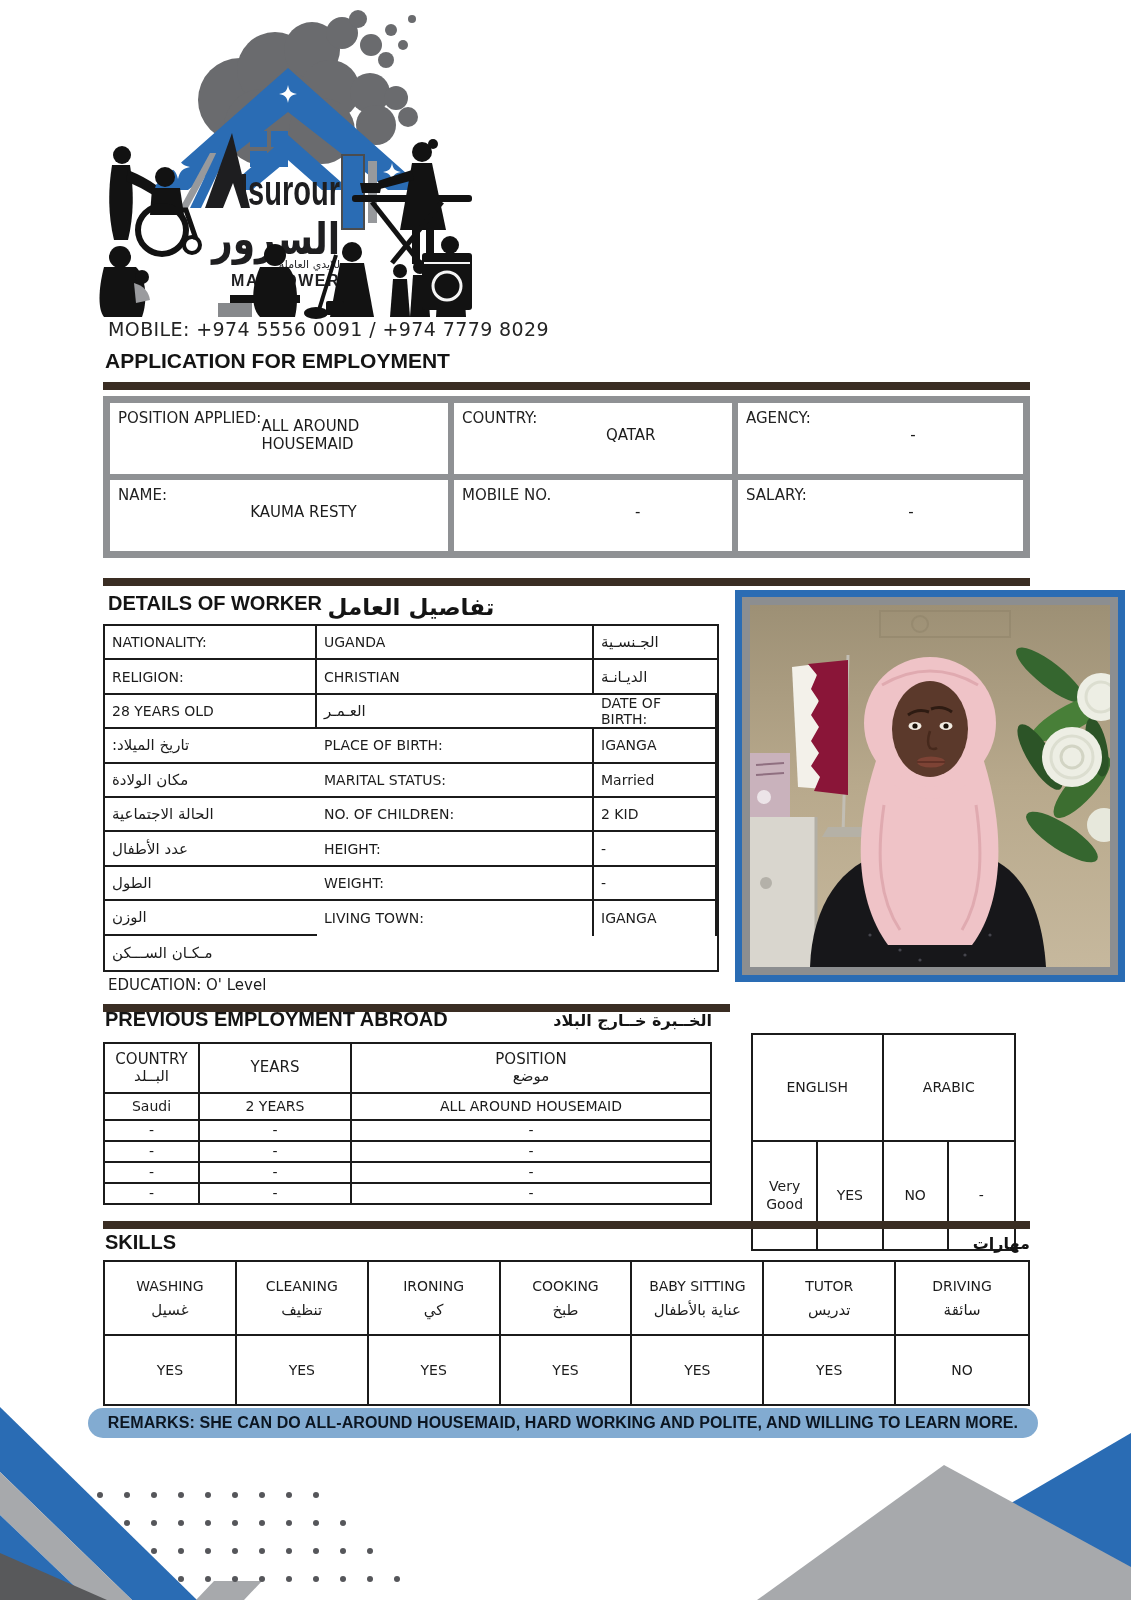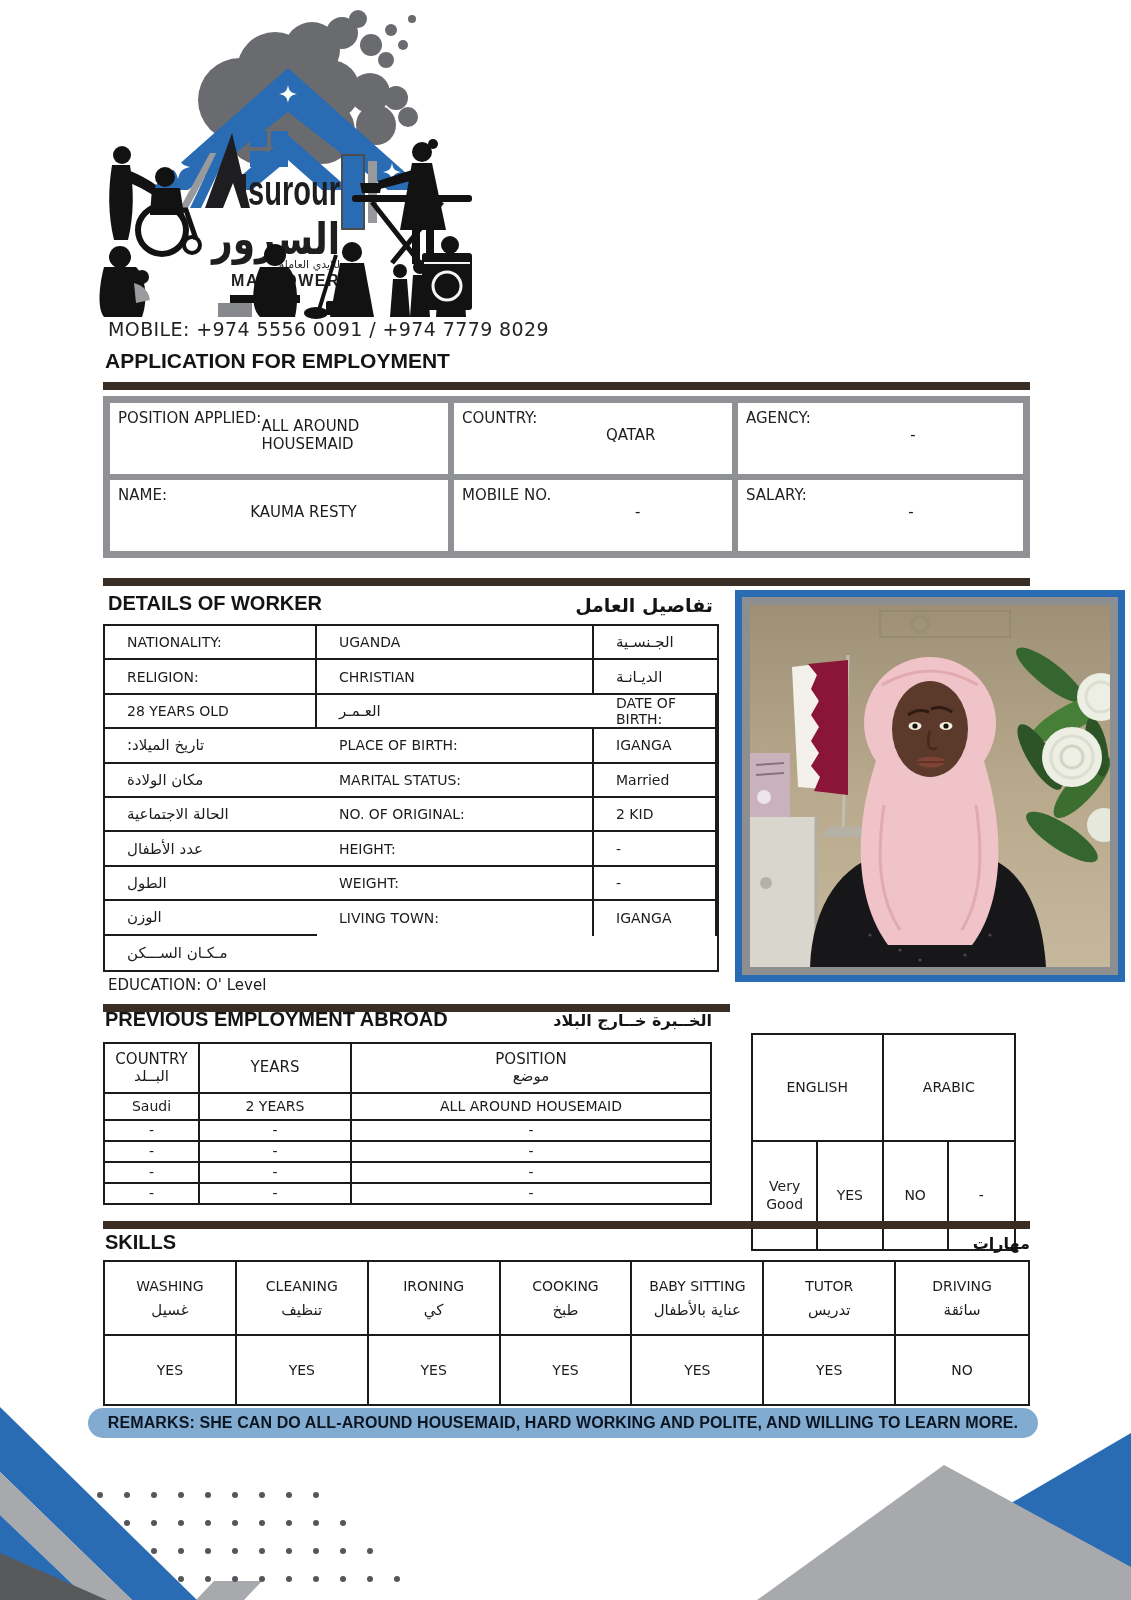--- a/index.html
+++ b/index.html
@@ -13,21 +13,21 @@
              border:4px solid #8f9194;display:grid;box-sizing:border-box;
              grid-template-columns:344px 284px 1fr;grid-template-rows:1fr 1fr;background:#fff}
   .app-cell{border:3px solid #8f9194;display:flex;flex-direction:row;box-sizing:border-box;padding:6px 8px}
   .app-label{font-size:15px;color:#222}
   .app-value{flex:1;display:flex;align-items:center;justify-content:center;font-size:15px;padding-bottom:8px}
   
   .det-table{position:absolute;left:103px;top:624px;width:616px;height:348px;
              border:2px solid #1b1b1b;display:grid;box-sizing:border-box;
              grid-template-columns:212px 277px 1fr;grid-template-rows:repeat(10,1fr);background:#fff}
   .det-cell{border-right:2px solid #1b1b1b;border-bottom:2px solid #1b1b1b;
-            display:flex;align-items:center;font-size:14px;padding:0 22px;box-sizing:border-box}
+            display:flex;align-items:center;font-size:14px;padding:0 7px;box-sizing:border-box}
   .det-cell.last-col{border-right:none;justify-content:flex-end;font-size:15px}
   .det-cell.last-row{border-bottom:none}
   
   .emp-table{position:absolute;left:103px;top:1042px;width:609px;height:163px;
              border:2px solid #1b1b1b;display:grid;box-sizing:border-box;
              grid-template-columns:95px 152px 1fr;grid-template-rows:50px 27px 21px 21px 21px 1fr;background:#fff}
   .emp-cell{border-right:2px solid #1b1b1b;border-bottom:2px solid #1b1b1b;display:flex;flex-direction:column;
             align-items:center;justify-content:center;font-size:14px;box-sizing:border-box;line-height:1.15}
   .emp-cell.cr{border-right:none}
   .emp-cell.cb{border-bottom:none}
@@ -198,40 +198,40 @@
   </div>
   <div class="app-cell">
     <div class="app-label">SALARY:</div>
     <div class="app-value">-</div>
   </div>
 </div>
 
 <div class="bar" style="left:103px;top:578px;width:927px"></div>
 
 <div class="abs hd" style="left:108px;top:592px;font-size:20px">DETAILS OF WORKER</div>
-<div class="abs hd arabic" dir="rtl" style="left:97px;top:594px;width:616px;text-align:right;font-size:19px">تفاصيل العامل</div>
+<div class="abs hd arabic" dir="rtl" style="left:103px;top:594px;width:616px;text-align:center;font-size:23px">تفاصيل العامل</div>
 
 <div class="det-table">
   <div class="det-cell">NATIONALITY:</div>
   <div class="det-cell">UGANDA</div>
   <div class="det-cell last-col arabic" dir="rtl">الجـنسـية</div>
   <div class="det-cell">RELIGION:</div>
   <div class="det-cell">CHRISTIAN</div>
   <div class="det-cell last-col arabic" dir="rtl">الديـانـة</div>
   <div class="det-cell">28 YEARS OLD</div>
   <div class="det-cell last-col arabic" dir="rtl">العـمـر</div>
   <div class="det-cell">DATE OF BIRTH:</div>
   <div class="det-cell last-col arabic" dir="rtl">تاريخ الميلاد:</div>
   <div class="det-cell">PLACE OF BIRTH:</div>
   <div class="det-cell">IGANGA</div>
   <div class="det-cell last-col arabic" dir="rtl">مكان الولادة</div>
   <div class="det-cell">MARITAL STATUS:</div>
   <div class="det-cell">Married</div>
   <div class="det-cell last-col arabic" dir="rtl">الحالة الاجتماعية</div>
-  <div class="det-cell">NO. OF ORIGINAL:</div>
+  <div class="det-cell">NO. OF CHILDREN:</div>
   <div class="det-cell">2 KID</div>
   <div class="det-cell last-col arabic" dir="rtl">عدد الأطفال</div>
   <div class="det-cell">HEIGHT:</div>
   <div class="det-cell">-</div>
   <div class="det-cell last-col arabic" dir="rtl">الطول</div>
   <div class="det-cell">WEIGHT:</div>
   <div class="det-cell">-</div>
   <div class="det-cell last-col arabic" dir="rtl">الوزن</div>
   <div class="det-cell last-row">LIVING TOWN:</div>
   <div class="det-cell last-row">IGANGA</div>

